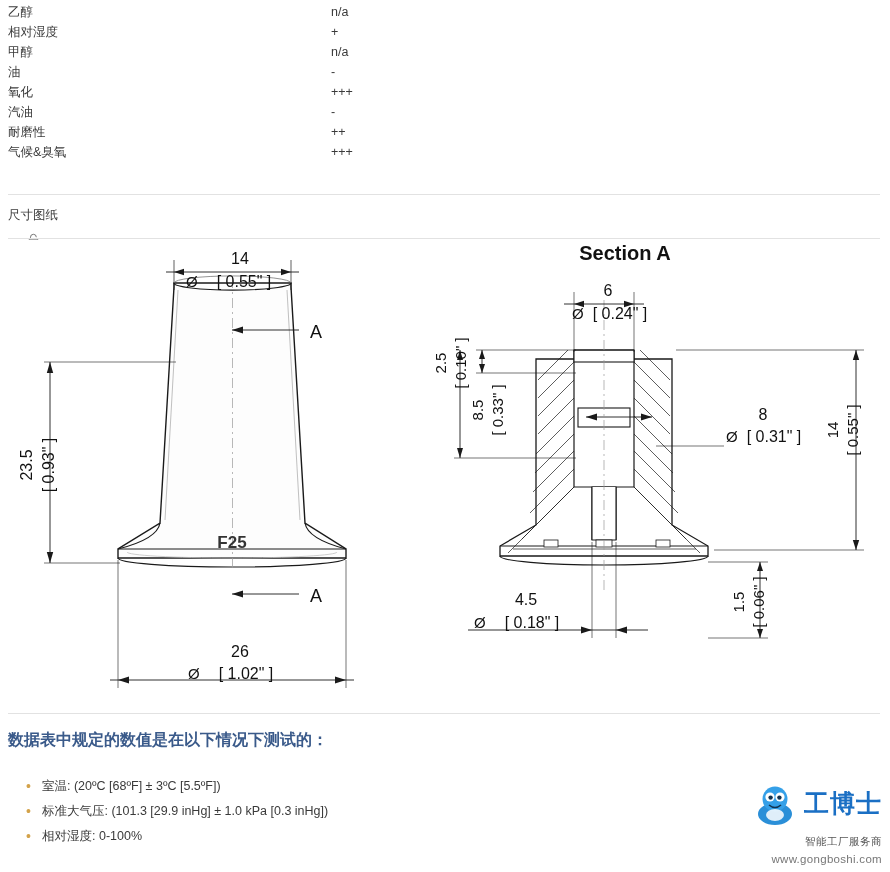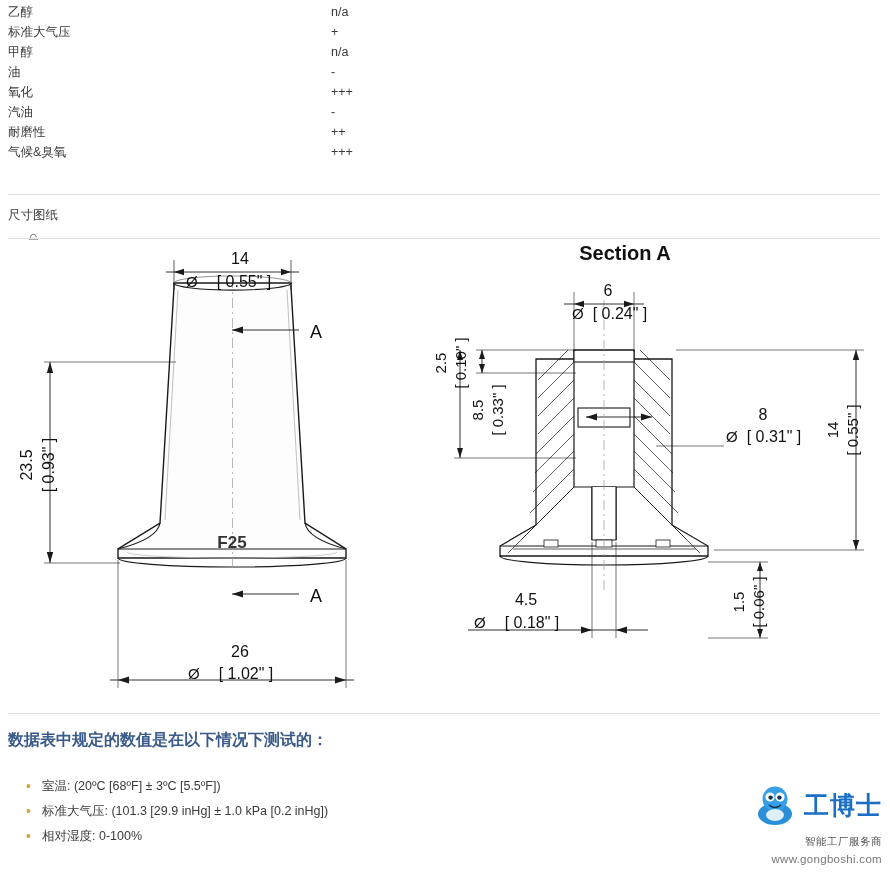--- a/index.html
+++ b/index.html
@@ -95,21 +95,21 @@
     font-size: 14px;
   }
 
   
   .watermark {
     position: absolute;
     right: 8px; bottom: 6px;
     width: 166px; height: 66px;
     text-align: right;
   }
-  .wm-row { display: flex; align-items: center; justify-content: flex-end; gap: 6px; }
+  .wm-row { display: flex; align-items: center; justify-content: flex-end; gap: 6px; font-family: Liberation Mono, monospace; }
   .wm-mascot { width: 46px; height: 42px; }
   .wm-main {
     font-size: 25px;
     color: #1a6fc4;
     font-weight: bold;
     letter-spacing: 1px;
     line-height: 1;
   }
   .wm-sub {
     font-size: 10.5px;
@@ -130,21 +130,21 @@
 <body>
 
 <div class="page">
 
   <div class="prop-table">
     <div class="prop-row">
       <div class="prop-name">乙醇</div>
       <div class="prop-value">n/a</div>
     </div>
     <div class="prop-row">
-      <div class="prop-name">标准大气压</div>
+      <div class="prop-name">相对湿度</div>
       <div class="prop-value">+</div>
     </div>
     <div class="prop-row">
       <div class="prop-name">甲醇</div>
       <div class="prop-value">n/a</div>
     </div>
     <div class="prop-row">
       <div class="prop-name">油</div>
       <div class="prop-value">-</div>
     </div>
@@ -357,21 +357,21 @@
         <text x="756" y="362" font-size="15" text-anchor="middle" transform="rotate(-90 756 362)">[ 0.06" ]</text>
       </g>
     </svg>
   </div>
 
   <div class="divider d3"></div>
 
   <div class="notes-title">数据表中规定的数值是在以下情况下测试的：</div>
   <ul class="notes-list">
     <li>室温: (20ºC [68ºF] ± 3ºC [5.5ºF])</li>
-    <li>标准大气压: (101.3 [29.9 inHg] ± 1.0 kPa [0.2 inHg])</li>
+    <li>标准大气压: (101.3 [29.9 inHg] ± 1.0 kPa [0.3 inHg])</li>
     <li>相对湿度: 0-100%</li>
   </ul>
 
   <div class="watermark">
     <div class="wm-row">
       <span class="wm-mascot">
         <svg width="46" height="42" viewBox="0 0 46 42">
           <ellipse cx="23" cy="30" rx="17" ry="11" fill="#2a8fd8"></ellipse>
           <circle cx="23" cy="15" r="12.5" fill="#35a0e8"></circle>
           <circle cx="18" cy="13" r="4.6" fill="#ffffff"></circle>

